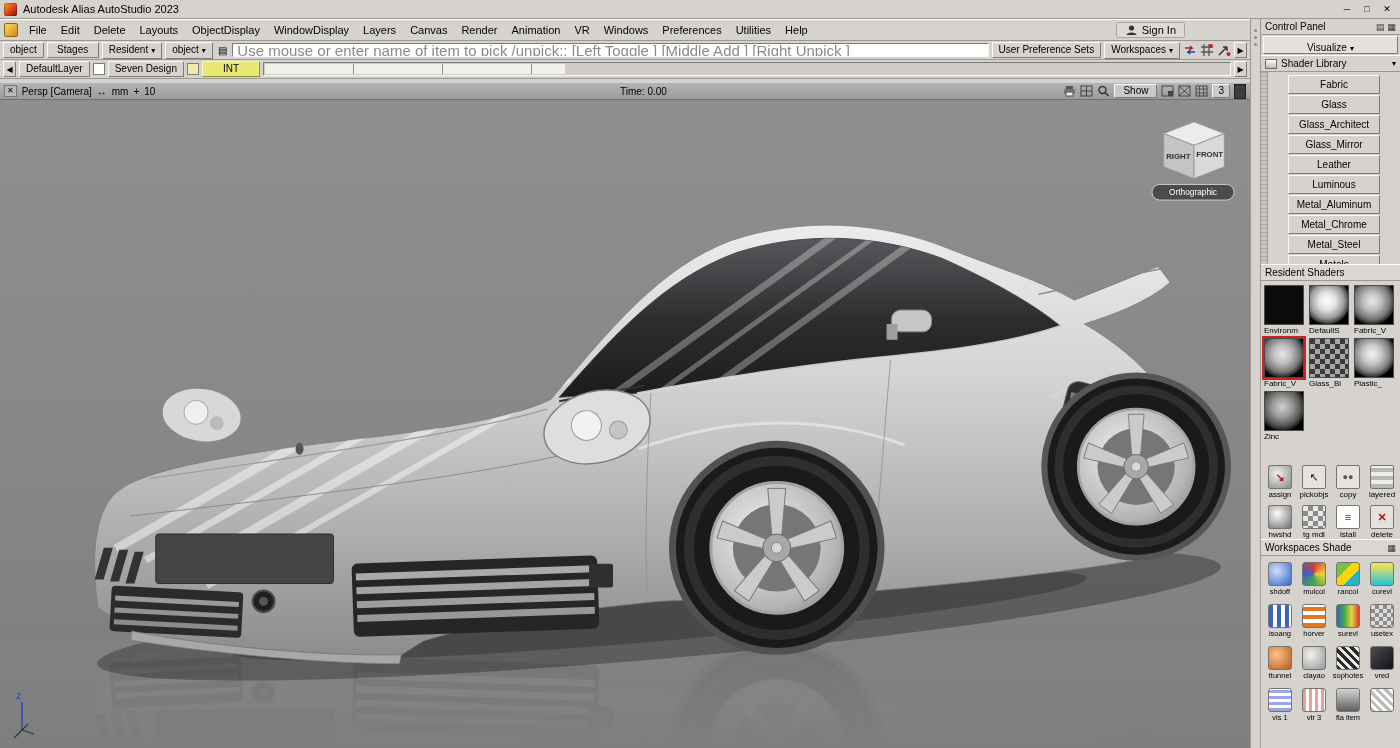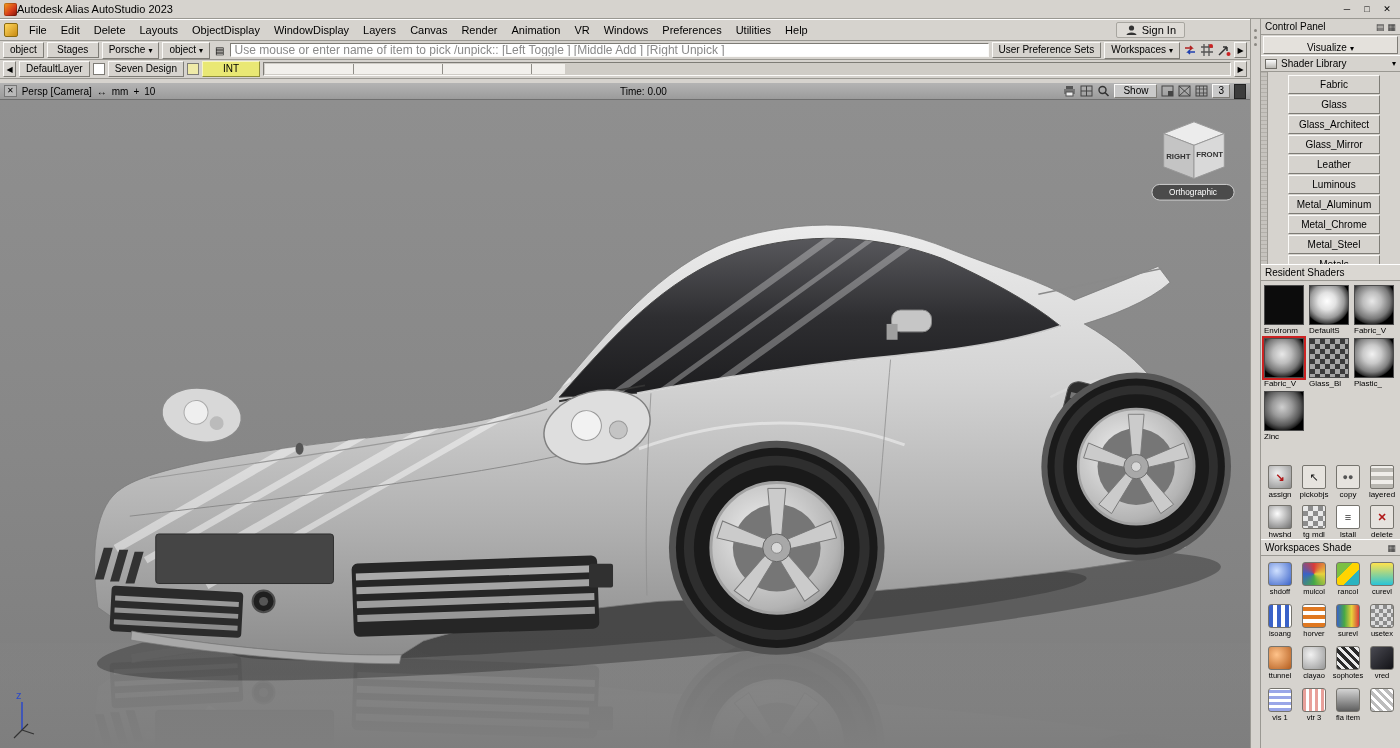--- a/index.html
+++ b/index.html
@@ -1,20 +1,20 @@
 <!DOCTYPE html>
 <html><head>
 <meta charset="utf-8">
 <style>
   html,body{margin:0;padding:0;}
   body{width:1400px;height:748px;overflow:hidden;background:#d6d3ce;
        font-family:"Liberation Sans",sans-serif;font-size:11px;color:#000;}
   .root{width:1400px;height:748px;display:flex;flex-direction:column;}
   
-  .titlebar{height:18px;display:flex;align-items:center;padding:0 4px;
+  .titlebar{height:18px;display:flex;align-items:center;gap:6px;padding:0 4px;
             background:#d6d3ce;border-bottom:1px solid #9a9892;flex:0 0 18px;}
   .app-icon{width:13px;height:13px;border-radius:2px;
             background:linear-gradient(135deg,#f6a21c,#d43a1a 60%,#7a1408);box-shadow:inset 0 0 0 1px #00000033;}
   .t-app{white-space:nowrap;}
   .t-doc{white-space:nowrap;margin-left:10px;}
   .win-btns{margin-left:auto;display:flex;gap:2px;}
   .wbtn{width:18px;height:14px;display:flex;align-items:center;justify-content:center;
         font-size:9px;cursor:default;background:#d6d3ce;}
   
   .b3{font-family:inherit;font-size:10px;color:#000;background:#d6d3ce;
@@ -30,21 +30,21 @@
   .menubar{height:20px;flex:0 0 20px;display:flex;align-items:center;padding:0 3px;
            border-top:1px solid #fff;border-bottom:1px solid #9a9892;}
   .menu-icon{width:12px;height:12px;margin:0 4px 0 1px;border-radius:2px;
              background:linear-gradient(135deg,#ffd75e,#c98b12);border:1px solid #8a6a10;}
   .mi{padding:0 7px;cursor:default;}
   .signin{margin-left:auto;margin-right:62px;display:flex;align-items:center;gap:4px;
           padding:1px 8px;border:1px solid #a8a6a0;background:#dedbd6;border-radius:2px;}
   
   .tb1{height:18px;flex:0 0 18px;display:flex;align-items:center;gap:3px;padding:0 3px;
        border-bottom:1px solid #9a9892;}
-  .prompt{flex:1;min-width:120px;height:12px;font-size:12px;color:#333;padding:0 4px;
+  .prompt{flex:1;min-width:120px;height:12px;font-size:15px;color:#333;padding:0 4px;
           background:#fff;border:1px solid;border-color:#7e7c76 #fbfaf8 #fbfaf8 #7e7c76;}
   .prompt::placeholder{color:#8a8a8a;}
   .mini-ic{font-size:10px;padding:0 2px;}
   .tb-svg{width:14px;height:14px;}
   
   .tb2{height:18px;flex:0 0 18px;display:flex;align-items:center;gap:3px;padding:0 3px;
        border-bottom:1px solid #9a9892;}
   .chk{width:10px;height:10px;background:#fff;border:1px solid #7e7c76;display:inline-block;}
   .chk-y{background:#efeaa8;}
   .int{background:#e9e874;border-color:#f7f6c2 #8f8e3a #8f8e3a #f7f6c2;min-width:58px;text-align:center;}
@@ -180,21 +180,21 @@
             <circle cx="6" cy="4" r="2.6" fill="#333"></circle>
               <path d="M1,11 C1,7.5 11,7.5 11,11 Z" fill="#333"></path>
           </svg>
           <span>Sign In</span>
         </div>
       </div>
 
       <div class="tb1">
         <button class="b3">object</button>
         <button class="b3" style="min-width:52px">Stages</button>
-        <button class="b3"><span>Porsche</span><span class="da">▾</span></button>
+        <button class="b3"><span>Resident</span><span class="da">▾</span></button>
         <button class="b3"><span>object</span><span class="da">▾</span></button>
         <span class="mini-ic">▤</span>
         <input class="prompt" placeholder="Use mouse or enter name of item to pick /unpick:: [Left Toggle ] [Middle Add ] [Right Unpick ]" style="">
         <button class="b3">User Preference Sets</button>
         <button class="b3"><span>Workspaces</span><span class="da">▾</span></button>
         <svg class="tb-svg" viewBox="0 0 14 14">
           <path d="M2,5 h7 l-2,-2 M9,5 l-2,2" stroke="#b02020" stroke-width="1.5" fill="none"></path>
           <path d="M12,9 h-7 l2,-2 M5,9 l2,2" stroke="#2040b0" stroke-width="1.5" fill="none"></path>
         </svg>
         <svg class="tb-svg" viewBox="0 0 14 14">

